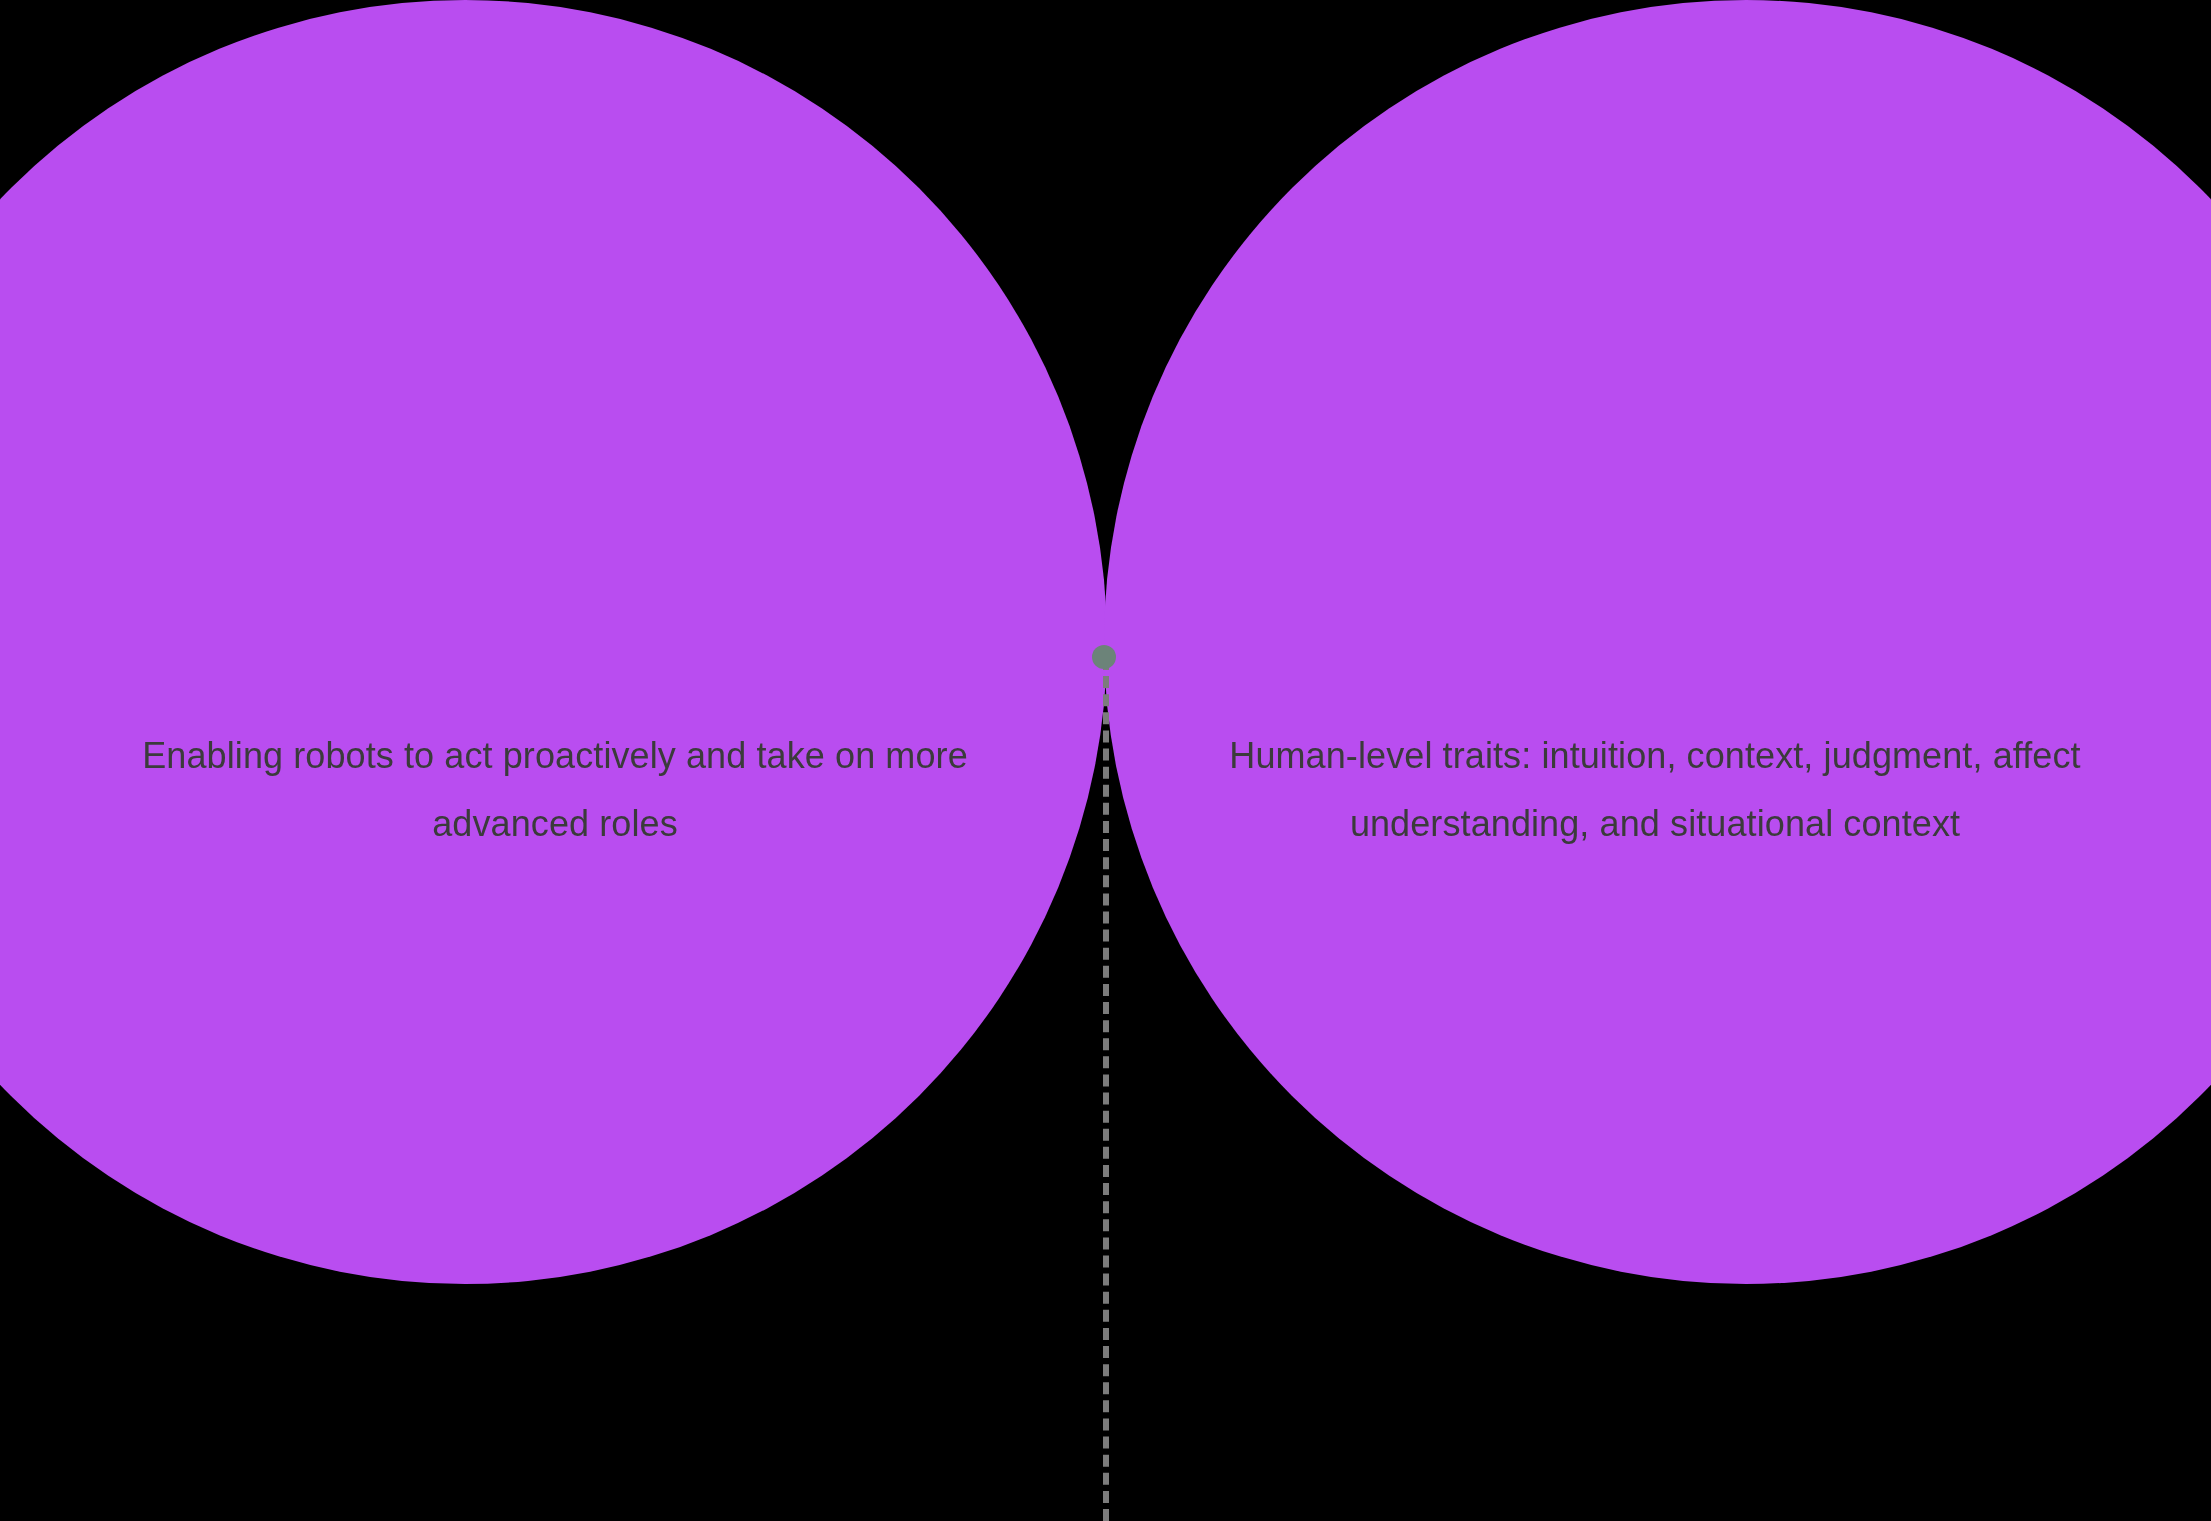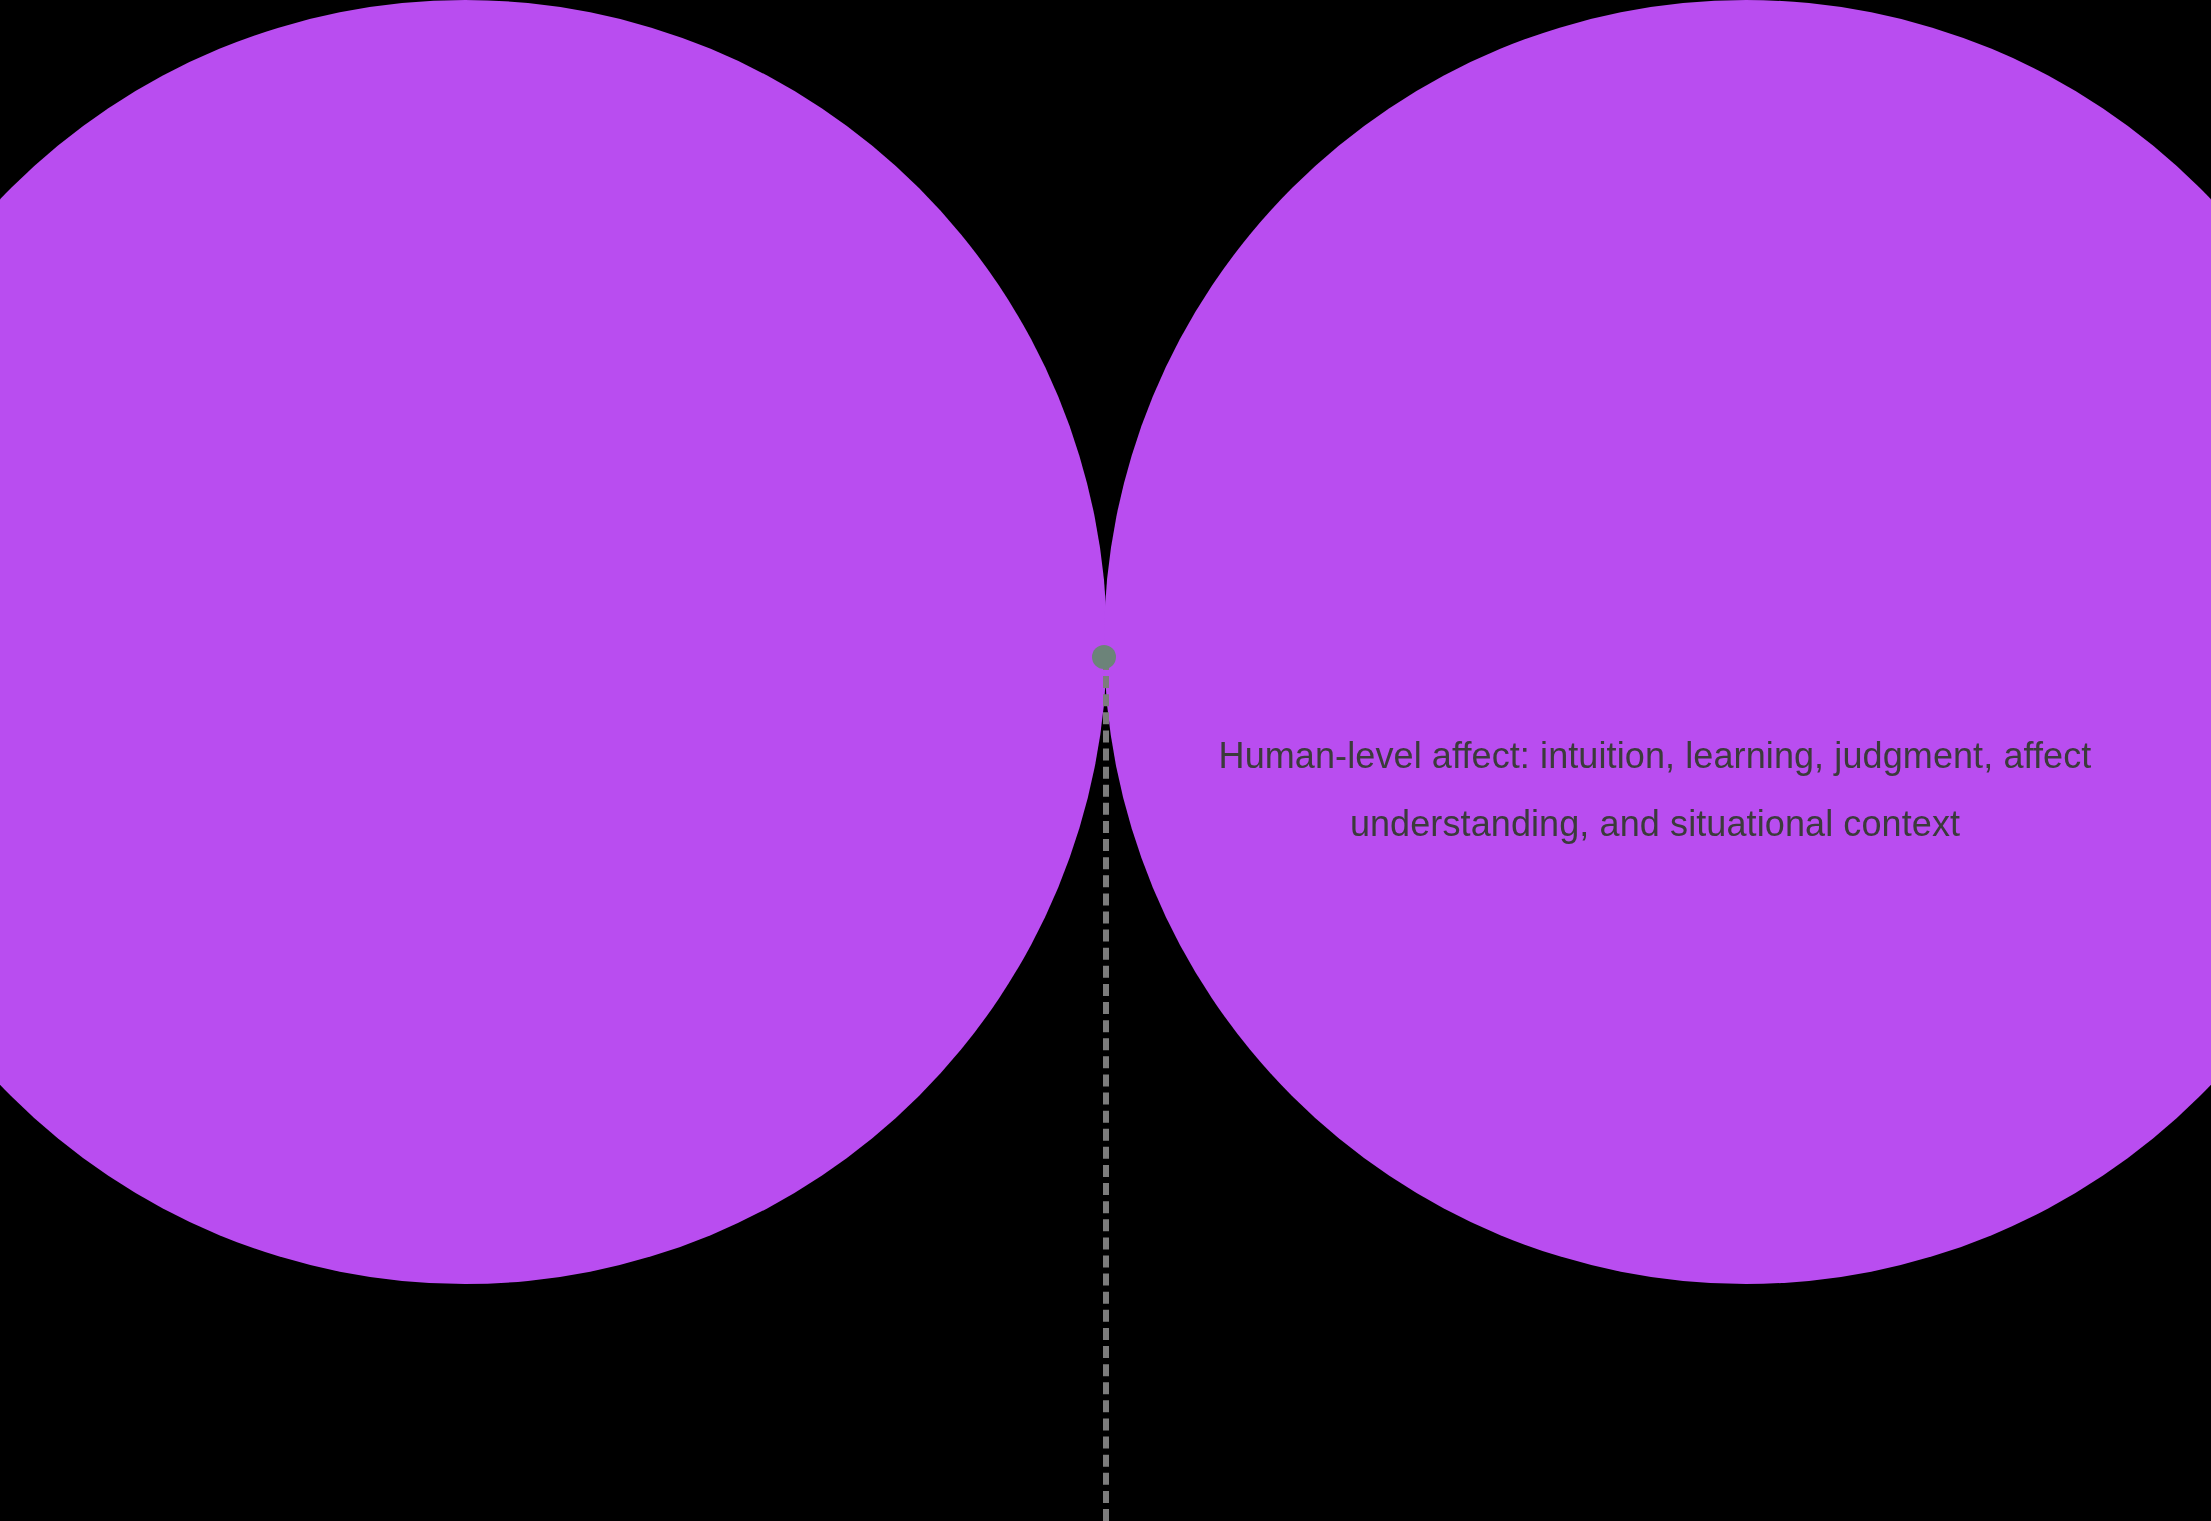--- a/index.html
+++ b/index.html
@@ -77,20 +77,21 @@
 </style>
 </head>
 <body>
 
 <div id="stage">
 
   <div class="venn-circle" id="circle-left"></div>
 
   <div class="venn-circle" id="circle-right"></div>
 
+  <div class="venn-label" id="label-left">Enabling robots to act proactively and take on more advanced roles</div>
 
-  <div class="venn-label" id="label-right">Human-level affect: intuition, learning, judgment, affect understanding, and situational context</div>
+  <div class="venn-label" id="label-right">Human-level traits: intuition, context, judgment, affect understanding, and situational context</div>
 
   <div id="divider-line"></div>
 
   <div id="divider-dot"></div>
 
 </div>
 
 </body></html>

